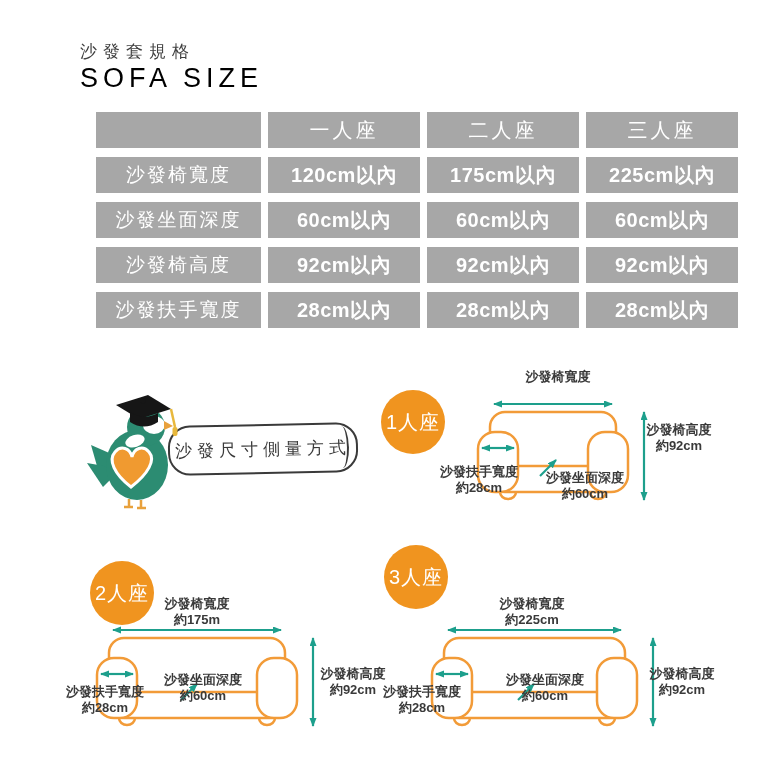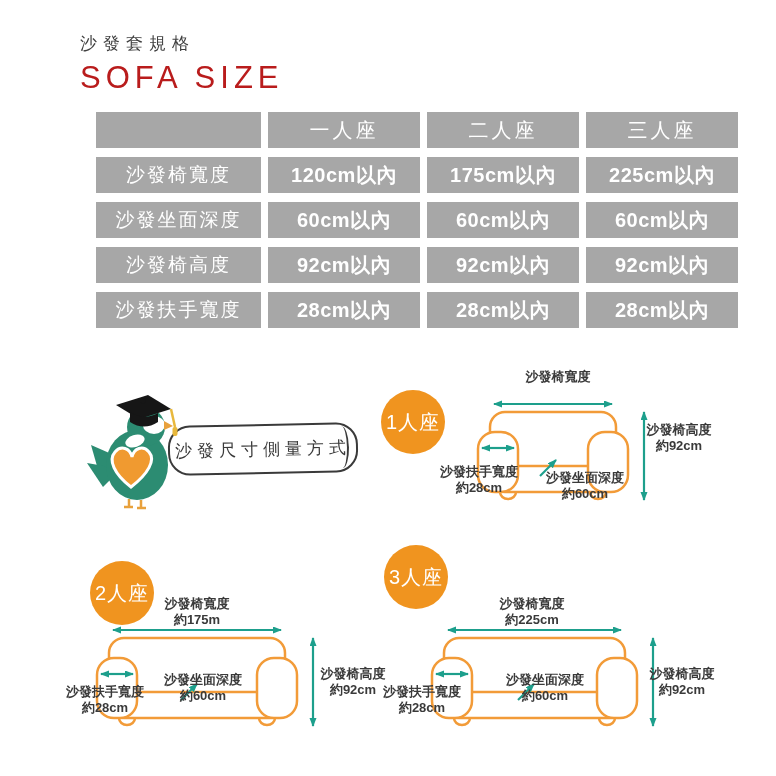--- a/index.html
+++ b/index.html
@@ -1,22 +1,22 @@
 <!DOCTYPE html>
 <html><head>
 <meta charset="utf-8">
 <style>
   html,body{margin:0;padding:0;background:#fff;}
   body{font-family:"Liberation Sans","DejaVu Sans",sans-serif;}
   .canvas{position:relative;width:776px;height:776px;background:#ffffff;overflow:hidden;}
 
   
   .hdr{position:absolute;left:80px;top:32px;}
-  .hdr .zh{font-size:17px;letter-spacing:6px;color:#3f3f3f;font-weight:500;}
-  .hdr .en{font-size:31px;letter-spacing:5px;color:#b91c1c;font-weight:300;margin-top:5px;}
+  .hdr .zh{font-size:17px;letter-spacing:6px;color:#3f3f3f;font-weight:500;margin-top:8px;}
+  .hdr .en{font-size:27px;letter-spacing:5px;color:#000000;font-weight:300;}
 
   
   .spec{position:absolute;left:70px;top:112px;display:grid;
         grid-template-columns:165px 152px 152px 152px;grid-auto-rows:36px;gap:9px 7px;margin-left:26px;}
   .cell{background:#a7a7a7;color:#fff;display:flex;align-items:center;justify-content:center;}
   .hcell{font-size:20px;letter-spacing:3px;}
   .lcell{font-size:19px;letter-spacing:2px;}
   .vcell{font-size:20px;letter-spacing:0.5px;font-weight:bold;}
 
   

